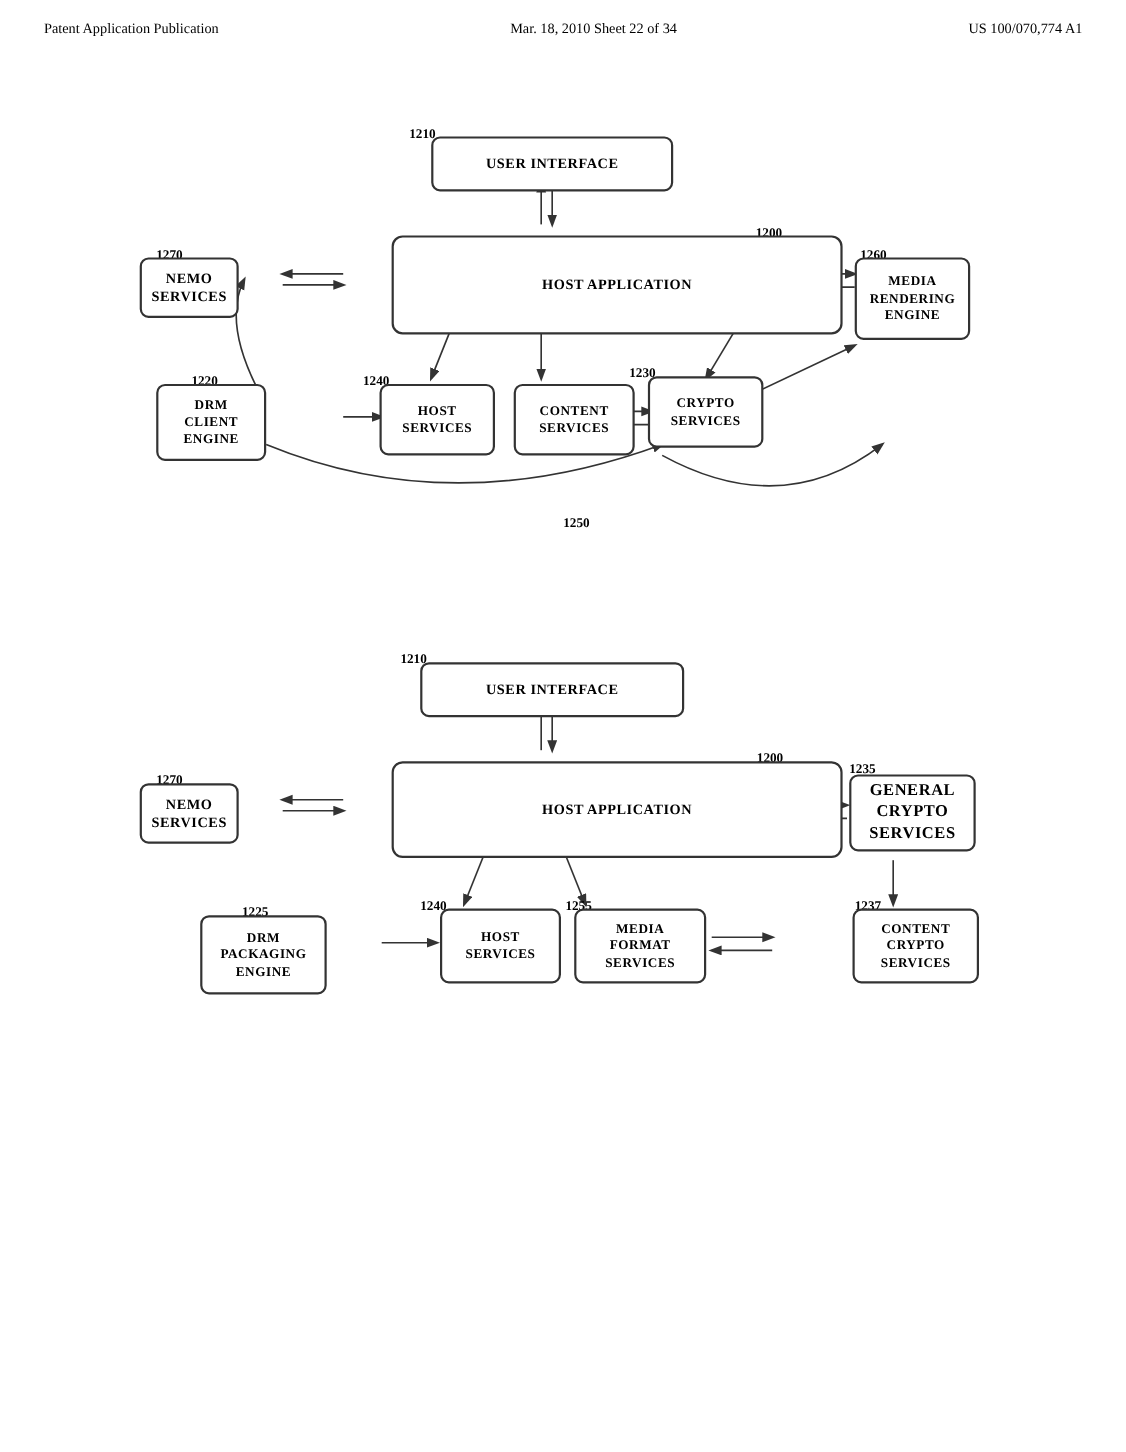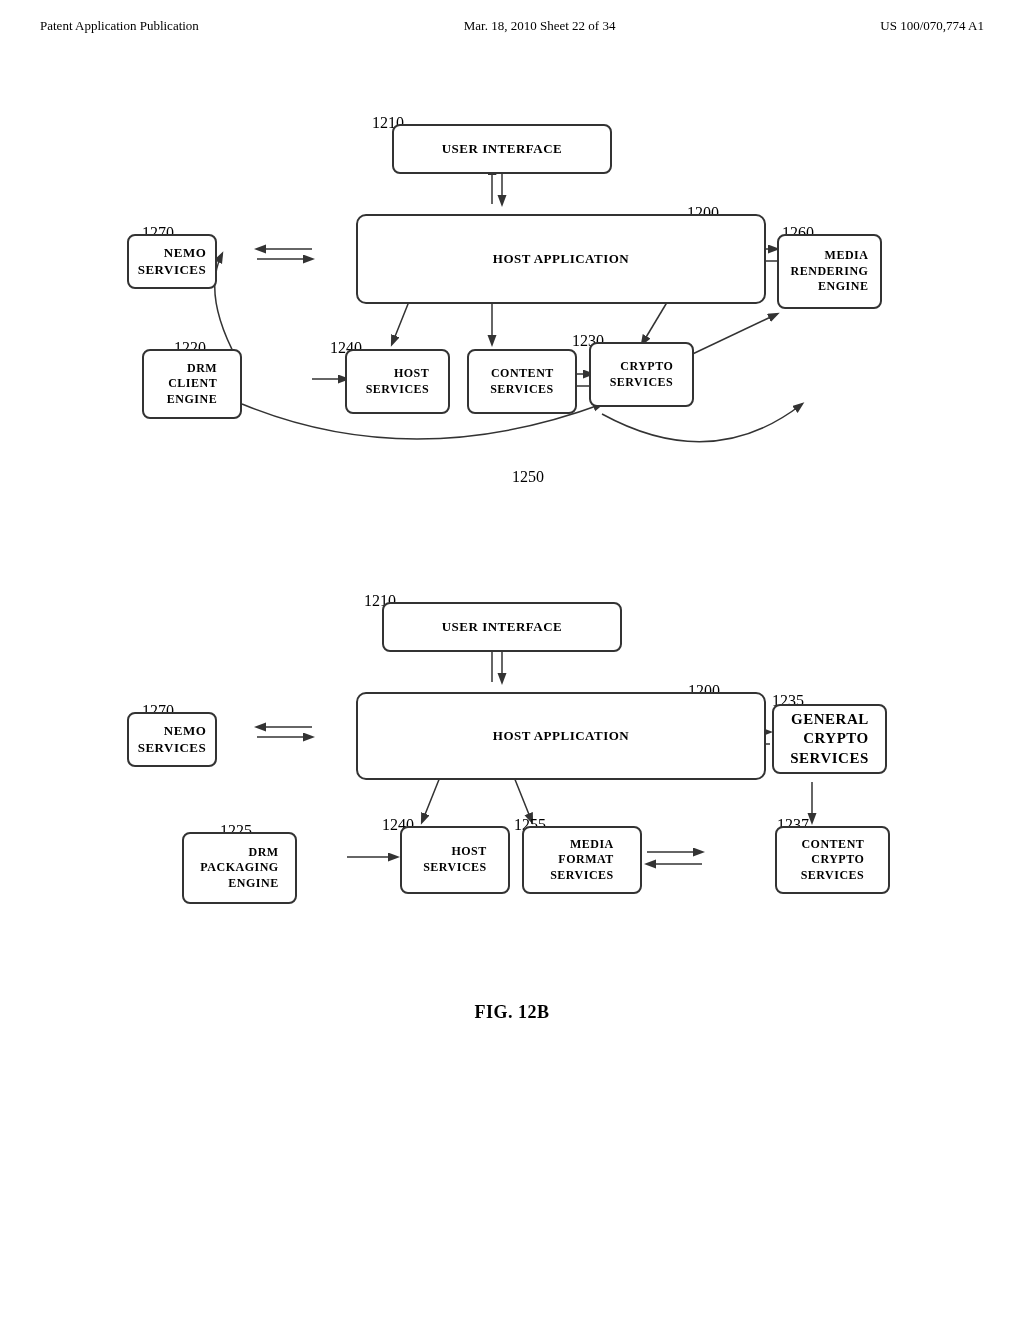--- a/index.html
+++ b/index.html
@@ -53,37 +53,37 @@
 
     
     .box {
       position: absolute;
       border: 2px solid #333;
       border-radius: 8px;
       background: #fff;
       display: flex;
       align-items: center;
       justify-content: center;
-      text-align: right;
+      text-align: center;
       font-size: 13px;
       font-weight: bold;
       letter-spacing: 0.5px;
       line-height: 1.3;
     }
 
     .box-large {
       border-radius: 10px;
       margin-left: 44px;
     }
 
     
     .num-label {
       position: absolute;
-      font-size: 16px;
-      font-weight: normal;
+      font-size: 12px;
+      font-weight: bold;
     }
 
     
     .arrows-svg {
       position: absolute;
       top: 0; left: 0;
       width: 100%; height: 100%;
       pointer-events: none;
       overflow: visible;
     }
@@ -267,14 +267,13 @@
 
     <span class="num-label" style="left:695px; top:242px;">1237</span>
     <div class="box" style="left:693px; top:252px; width:115px; height:68px;">
       <span style="white-space:pre-line; font-size:12px;">CONTENT
 CRYPTO
 SERVICES</span>
     </div>
 
   </div>
 
-  <div class="fig-label">FIG. 12B</div>
 </div>
 
 </body></html>

